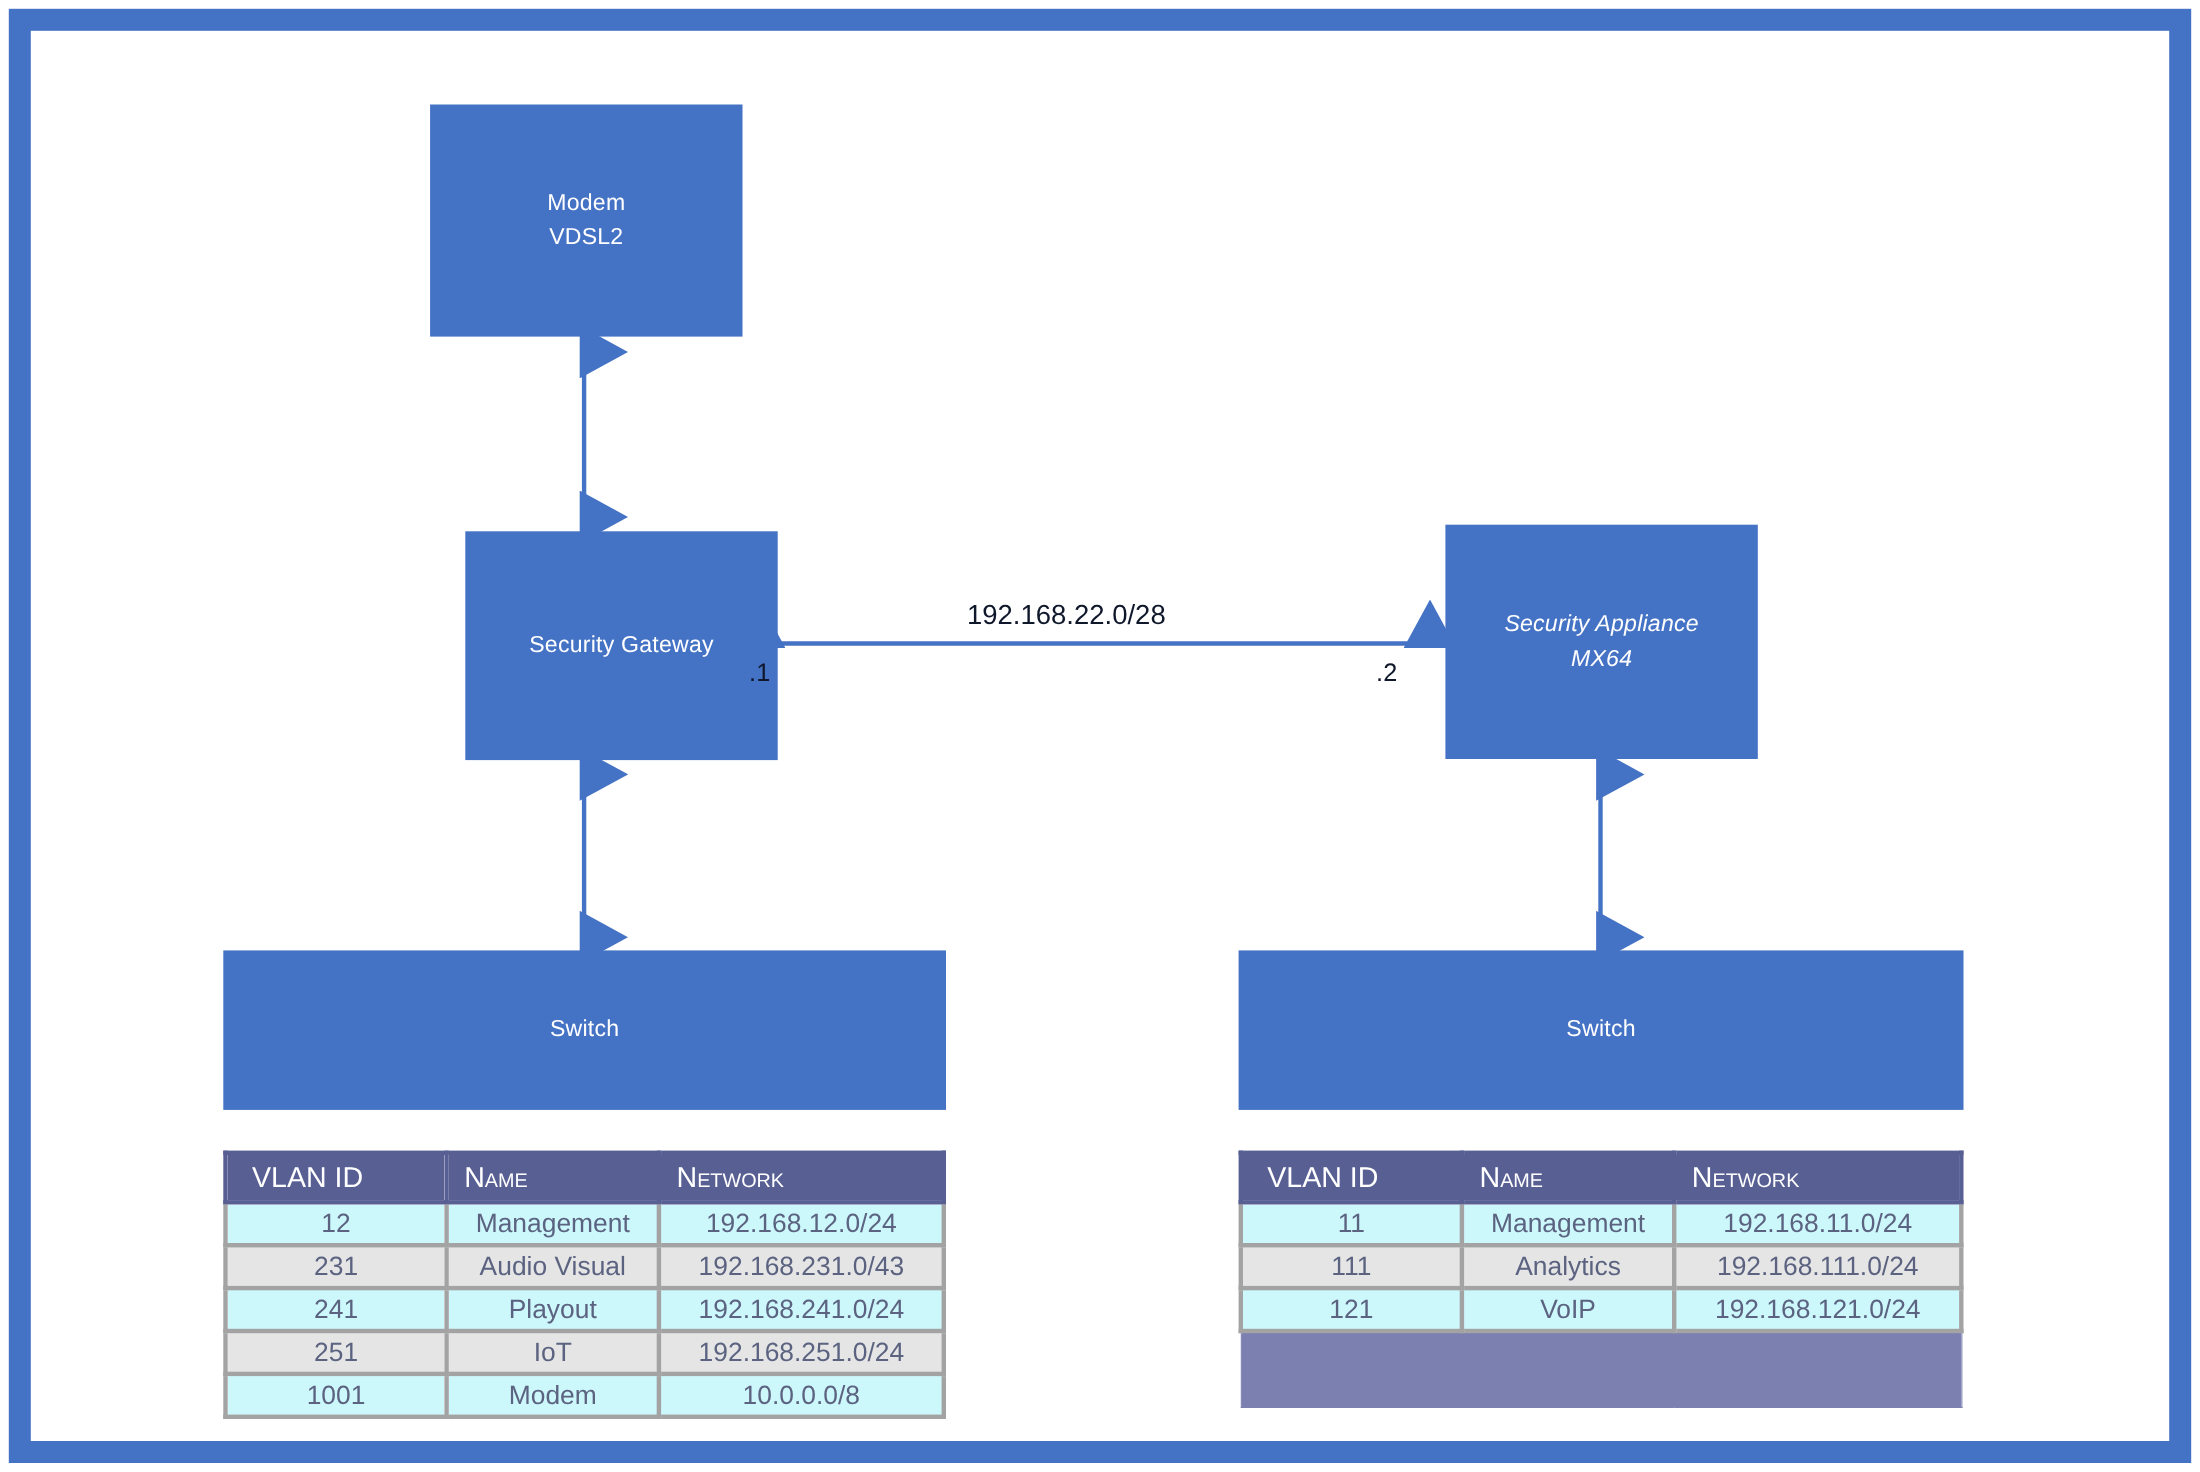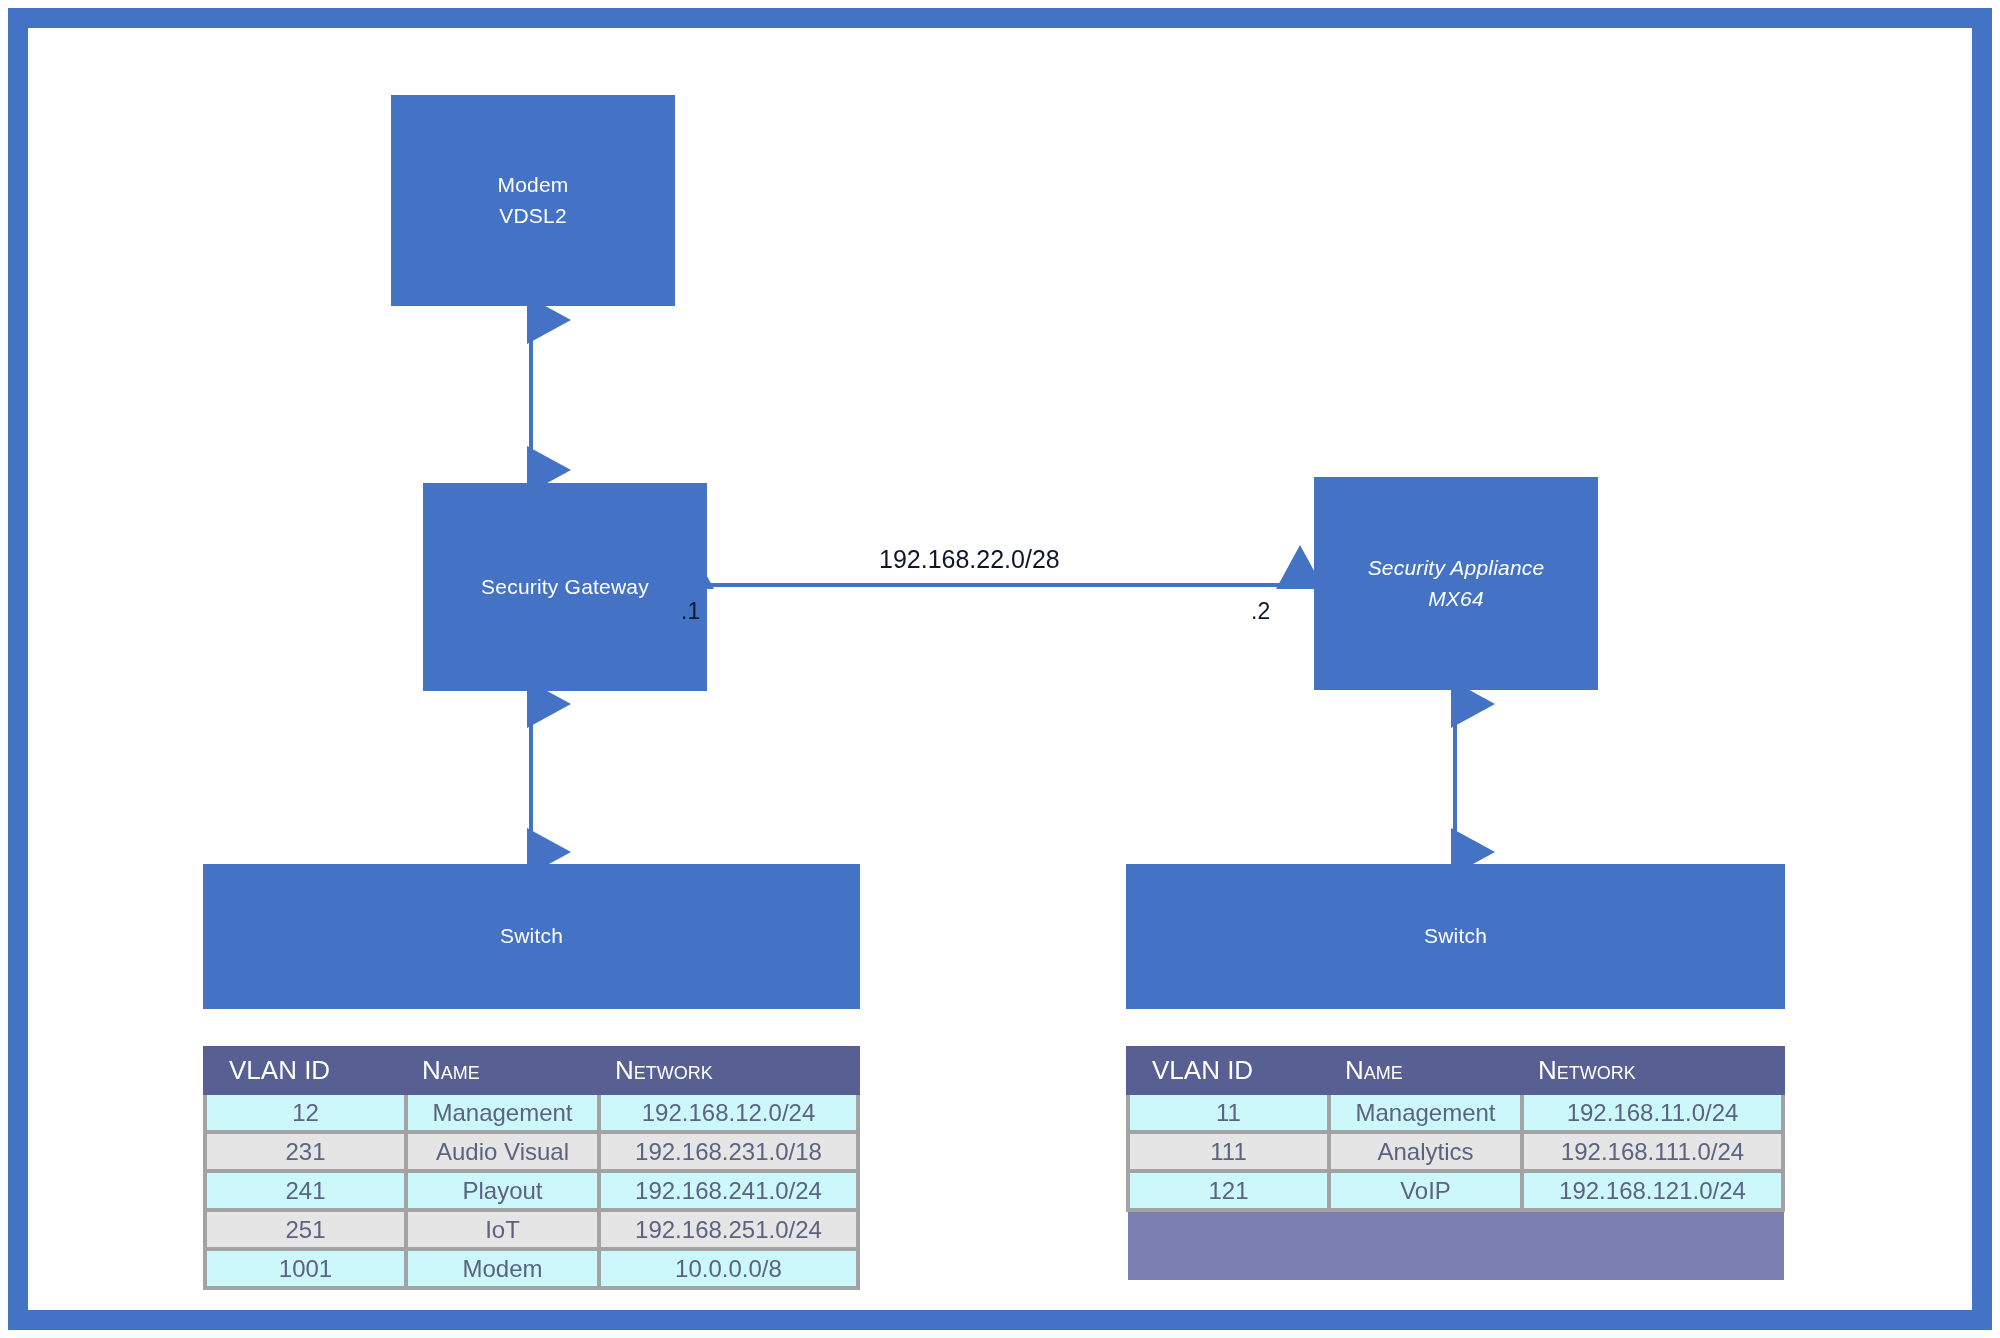--- a/index.html
+++ b/index.html
@@ -207,21 +207,21 @@
     </thead>
     <tbody>
       <tr class="row-cyan">
         <td class="col-id">12</td>
         <td class="col-name">Management</td>
         <td class="col-network">192.168.12.0/24</td>
       </tr>
       <tr class="row-yellow">
         <td class="col-id">231</td>
         <td class="col-name">Audio Visual</td>
-        <td class="col-network">192.168.231.0/18</td>
+        <td class="col-network">192.168.231.0/43</td>
       </tr>
       <tr class="row-cyan">
         <td class="col-id">241</td>
         <td class="col-name">Playout</td>
         <td class="col-network">192.168.241.0/24</td>
       </tr>
       <tr class="row-yellow">
         <td class="col-id">251</td>
         <td class="col-name">IoT</td>
         <td class="col-network">192.168.251.0/24</td>

